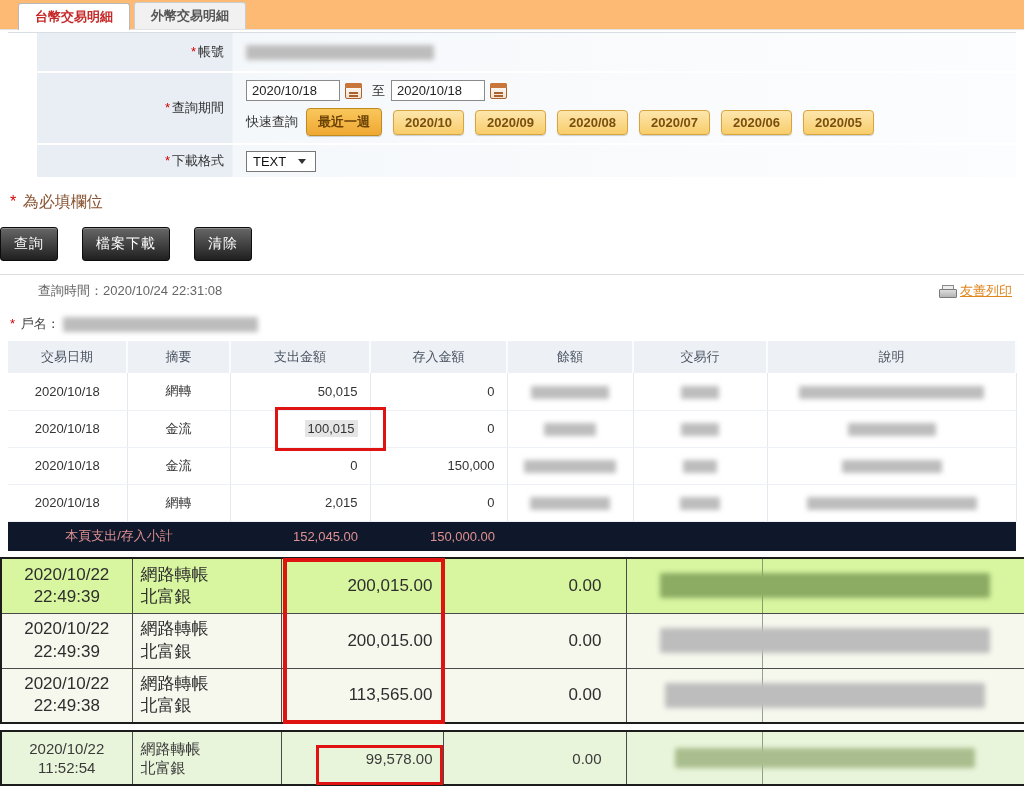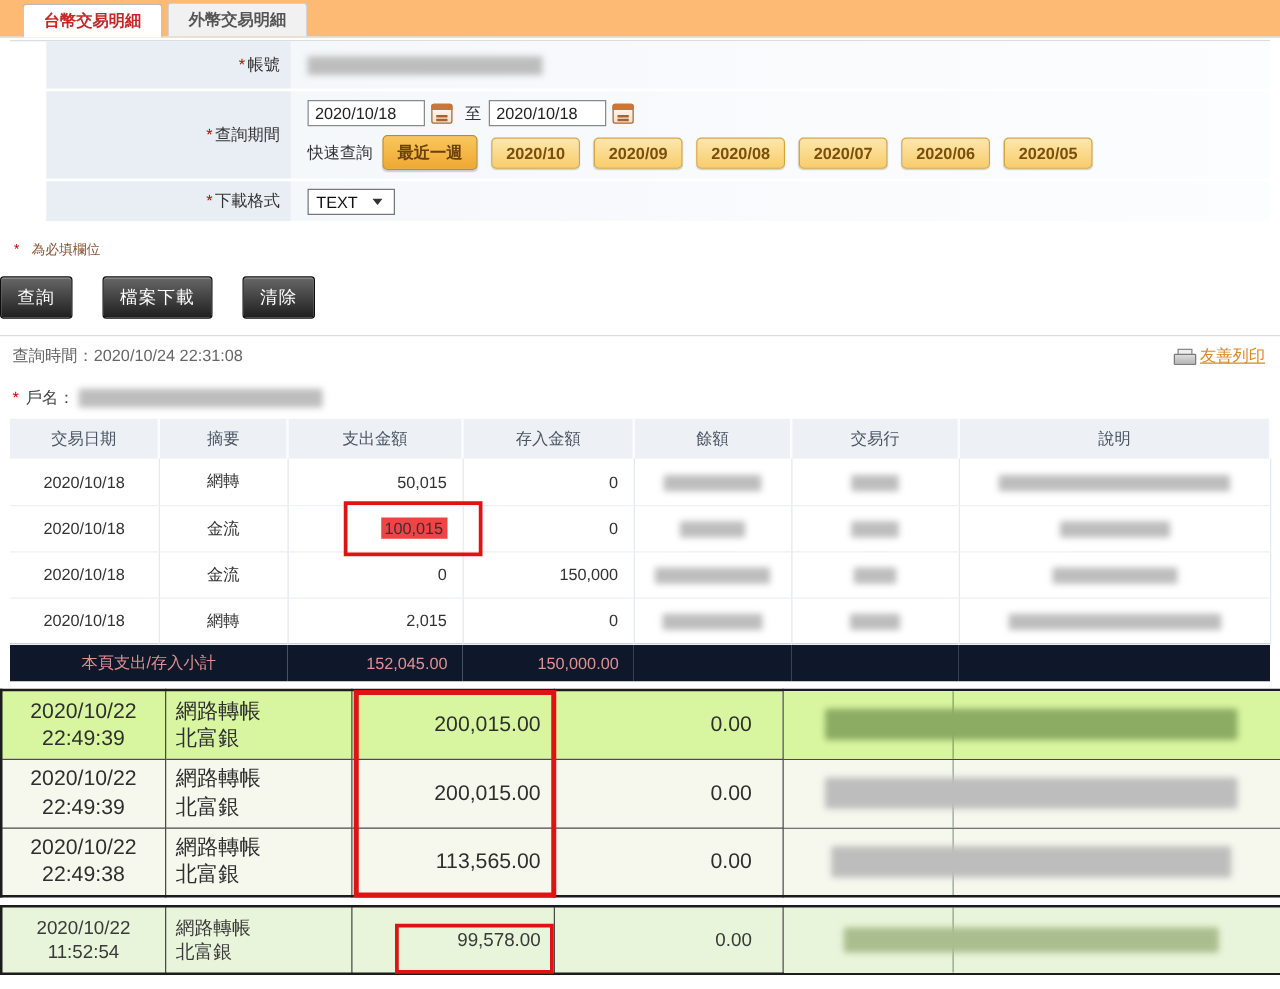--- a/index.html
+++ b/index.html
@@ -41,49 +41,49 @@
   .qbtn { padding:4px 11px; margin-right:11px; border:1px solid #d8a43c; border-radius:4px;
           background:linear-gradient(#fde6ad,#f8cd6b); color:#7a4f0e; font-weight:bold;
           font-size:13px; box-shadow:0 1px 1px rgba(0,0,0,.18); cursor:pointer; }
   .qbtn.active { background:linear-gradient(#f9c75c,#efa832); border-color:#c08a22; color:#6b4206; }
   .select { display:inline-flex; align-items:center; 
             min-width:70px; height:21px; border:1px solid #777; background:#fff;
             padding:0 4px 0 6px; color:#111; cursor:pointer; }
   .select .arrow { width:0; height:0; border:4px solid transparent; border-top:5px solid #333;
                    margin-left:12px; margin-top:4px; }
 
-  .note { margin:13px 0 0 10px; color:#8a5433; font-size:11px;font-family:Liberation Mono, monospace; }
+  .note { margin:13px 0 0 10px; color:#8a5433; font-size:16px; }
 
   
   .actions { display:flex; justify-content:flex-start; gap:24px; margin-top:14px; }
   .dbtn { min-width:56px; padding:7px 13px; text-align:center; color:#fff; font-size:14px;
           letter-spacing:1px; background:linear-gradient(#676767,#1f1f1f);
           border:1px solid #0d0d0d; border-radius:3px;
           box-shadow:inset 0 1px 0 rgba(255,255,255,.25); cursor:pointer; }
 
   .hr { border-top:1px solid #ddd; margin-top:13px; }
   .meta { display:flex; justify-content:space-between; align-items:flex-end;
-          padding:7px 12px 0 10px; color:#666; }
+          padding:7px 12px 0 10px; color:#666;margin-left:28px; }
   .print-link { display:inline-flex; align-items:center; gap:5px; color:#e0861f;
                 text-decoration:underline; cursor:pointer; }
   .owner { margin:15px 0 0 10px; color:#444; }
 
   
   .blur { display:inline-block; height:13px; background:#bdbdbd; filter:blur(2.5px);
           border-radius:1px; vertical-align:middle; }
 
   
   .main-table { width:1008px; margin:8px 8px 0; border-collapse:collapse; table-layout:fixed; }
   .main-table th { background:#edf1f6; color:#4a5360; font-weight:normal; height:32px;
                    border-right:2px solid #fbfcfd; }
   .main-table td { height:37px; text-align:center; color:#333;
                    border-right:1px solid #e4e9f0; border-bottom:1px solid #edf0f4; background:#fff; }
   .main-table td.amt { text-align:right; padding-right:12px; }
   td.hl { position:relative; }
-  .ybg { background:#ef4444; padding:1px 3px;margin-top:16px; }
+  .ybg { background:#e5e5e5; padding:1px 3px;margin-top:16px; }
   .cell-redbox { position:absolute; left:44px; right:-16px; top:-4px; bottom:-4px;
                  border:3px solid #e01313; z-index:2; pointer-events:none; }
   .main-table tfoot td { background:#0f172a; color:#df9090; height:30px; border:none; }
   .main-table tfoot .flabel2 { text-align:center; }
 
   
   .bottom { position:relative; margin-top:6px; width:1024px; }
   .btable { width:1024px; border-collapse:collapse; table-layout:fixed;
             font-size:17px; color:#2e2e2e; border:2px solid #1c1c1c; }
   .btable td { border:1px solid #4a4a4a; height:55px; padding:0; }

